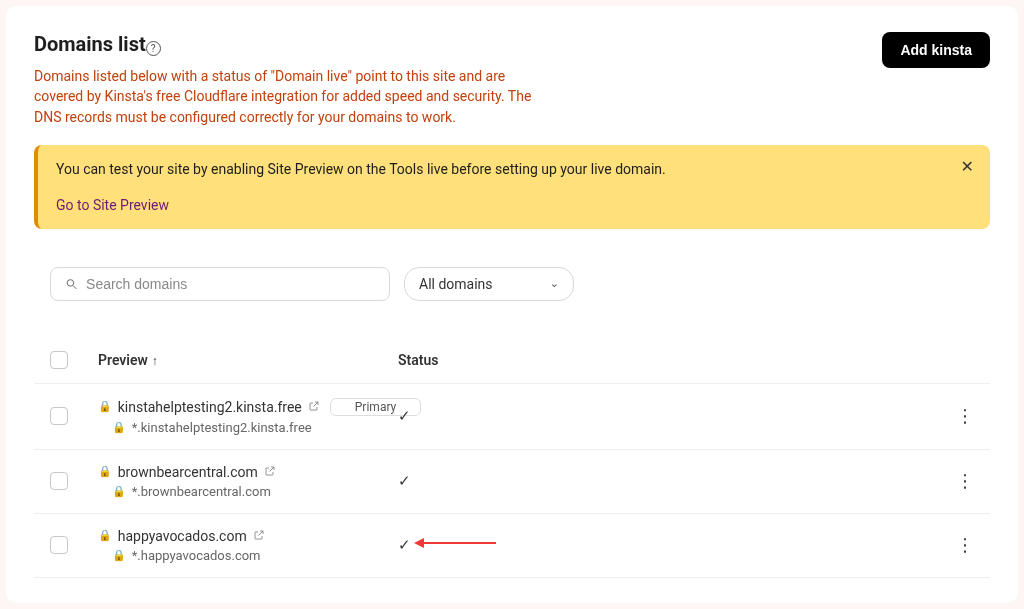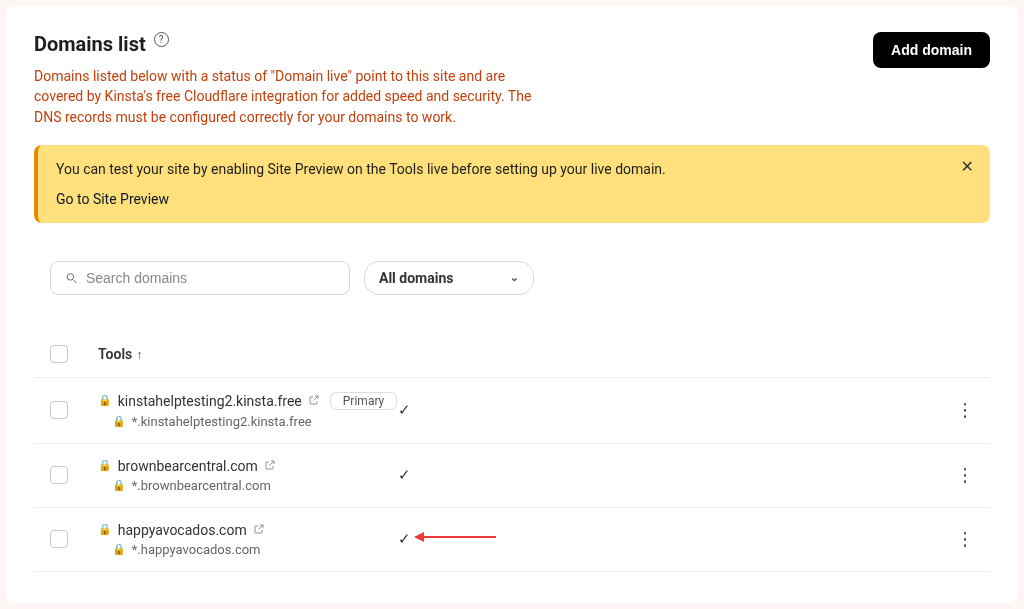--- a/index.html
+++ b/index.html
@@ -14,62 +14,62 @@
       background: #fff;
       border-radius: 10px;
       padding: 26px 28px 10px 28px;
       min-height: 597px;
     }
     .header-row {
       display: flex;
       justify-content: space-between;
       align-items: flex-start;
     }
-    .title-wrap { display: flex; align-items: flex-start; gap: 8px; }
+    .title-wrap { display: flex; align-items: flex-end; gap: 0; }
     .page-title { font-size: 20px; font-weight: 700; }
     .help-icon {
       width: 15px; height: 15px; border: 1.2px solid #555; border-radius: 50%;
       display: inline-flex; align-items: center; justify-content: center;
       font-size: 10px; color: #555;
     }
     .add-btn {
       background: #000; color: #fff; border: none; border-radius: 8px;
       padding: 10px 18px; font-size: 14px; font-weight: 600; cursor: pointer;
     }
     .subtitle {
       margin-top: 10px; color: #c2410c; font-size: 14px; line-height: 1.45;
       max-width: 520px;
     }
     .banner {
       margin-top: 18px; background: #ffe07a; border-left: 4px solid #e28a00;
       border-radius: 8px; padding: 16px 18px;
       position: relative;
     }
     .banner-text { font-size: 14px; color: #1e1e1e; }
-    .banner-link { margin-top: 14px; font-size: 14px; color: #0f172a; cursor: pointer; }
+    .banner-link { margin-top: 20px; font-size: 14px; color: #701a75; cursor: pointer; }
     .banner-close {
       position: absolute; right: 16px; top: 12px; cursor: pointer;
       font-size: 16px; color: #333; background: none; border: none;
     }
     .controls {
       margin-top: 38px; display: flex; gap: 14px; padding-left: 16px;
     }
     .search-wrap {
       display: flex; align-items: center; gap: 8px;
       border: 1px solid #d8d8d8; border-radius: 8px;
-      padding: 8px 14px; width: 300px;
+      padding: 8px 14px; width: 340px;
     }
     .search-wrap input {
       border: none; outline: none; font-size: 14px; width: 100%; color: #333;
     }
     .search-wrap input::placeholder { color: #888; }
     .filter-select {
       display: flex; align-items: center; justify-content: space-between;
       border: 1px solid #d8d8d8; border-radius: 15px;
-      padding: 8px 14px; width: 170px; cursor: pointer; color: #333; font-weight: bold;
+      padding: 8px 14px; width: 170px; cursor: pointer; color: #333;
     }
     .chev-down { font-size: 11px; color: #555; }
 
     .table { margin-top: 40px; }
     .thead, .trow {
       display: grid;
       grid-template-columns: 48px 300px 1fr 60px;
       align-items: center;
       border-bottom: 1px solid #eee;
     }
@@ -78,21 +78,21 @@
     .sort-arrow { font-size: 12px; margin-left: 4px; }
     .checkbox {
       width: 18px; height: 18px; border: 1.3px solid #c7c7c7; border-radius: 4px;
       cursor: pointer; background: #fff;
     }
     .domain-cell { display: flex; flex-direction: column; gap: 4px; }
     .domain-line { display: flex; align-items: center; gap: 6px; color: #333; }
     .domain-sub { display: flex; align-items: center; gap: 6px; color: #666; font-size: 13px; padding-left: 14px; }
     .lock-icon { font-size: 11px; color: #888; }
     .badge {
-      border: 1px solid #ddd; border-radius: 6px; padding: 1px 12px; font-size: 12px;
+      border: 1px solid #ddd; border-radius: 6px; padding: 1px 24px; font-size: 12px;
       color: #555; margin-left: 4px;
     }
     .check { color: #333; font-size: 15px; position: relative; }
     .dots-btn {
       background: none; border: none; cursor: pointer; font-size: 18px; color: #333;
       justify-self: end;
     }
     .arrow-annot {
       position: absolute; left: 16px; top: 2px;
       display: flex; align-items: center;
@@ -111,21 +111,21 @@
 
 <div class="card">
   <div class="header-row">
     <div>
       <div class="title-wrap">
         <h1 class="page-title">Domains list</h1>
         <span class="help-icon">?</span>
       </div>
       <p class="subtitle">Domains listed below with a status of "Domain live" point to this site and are covered by Kinsta's free Cloudflare integration for added speed and security. The DNS records must be configured correctly for your domains to work.</p>
     </div>
-    <button class="add-btn">Add domain</button>
+    <button class="add-btn">Add kinsta</button>
   </div>
 
   <div class="banner">
     <button class="banner-close">✕</button>
     <div class="banner-text">You can test your site by enabling Site Preview on the Tools live before setting up your live domain.</div>
     <div class="banner-link">Go to Site Preview</div>
   </div>
 
   <div class="controls">
     <div class="search-wrap">
@@ -140,22 +140,23 @@
       <span class="chev-down">⌄</span>
     </div>
   </div>
 
   <div class="table">
     <div class="thead">
       <div>
           <div class="checkbox"></div>
         </div>
       <div>
-        <span>Tools</span><span class="sort-arrow">↑</span>
+        <span>Preview</span><span class="sort-arrow">↑</span>
       </div>
+      <div>Status</div>
       <div></div>
     </div>
     <div id="rows">
         <div class="trow">
           <div>
             <div class="checkbox"></div>
           </div>
           <div class="domain-cell">
             <div class="domain-line">
               <span class="lock-icon">🔒</span>

